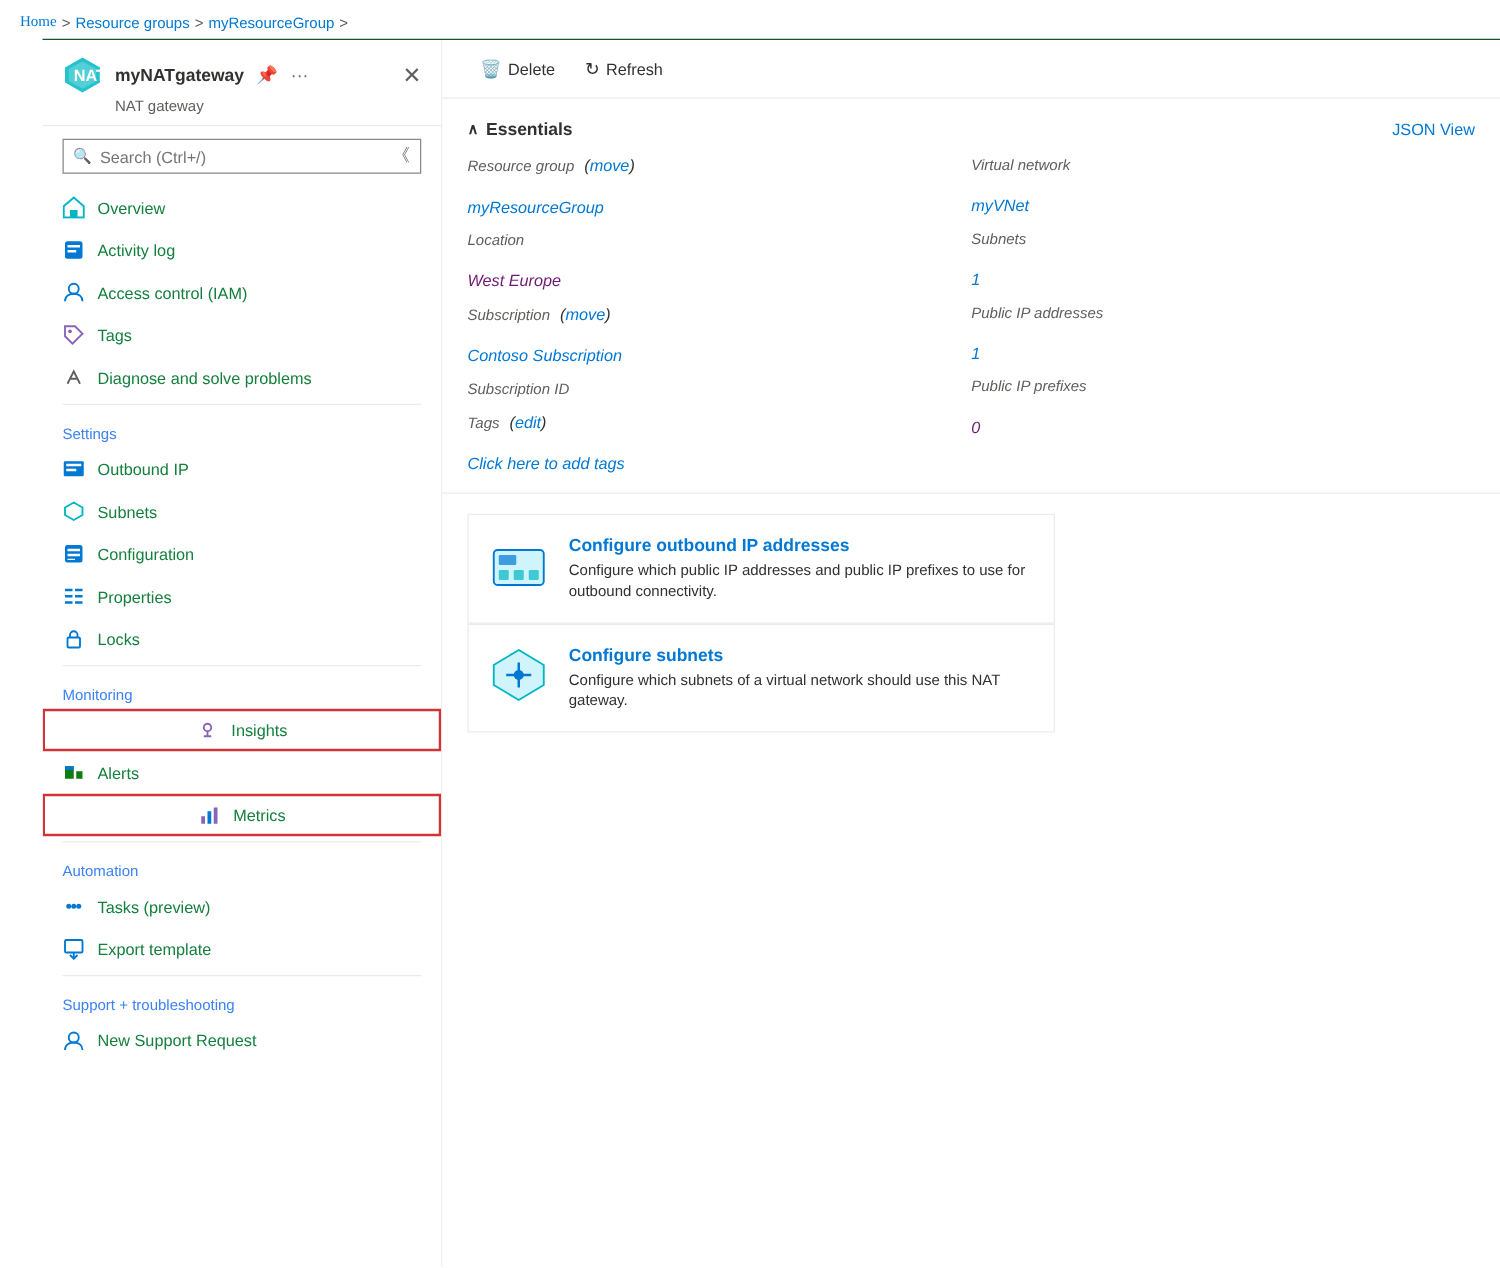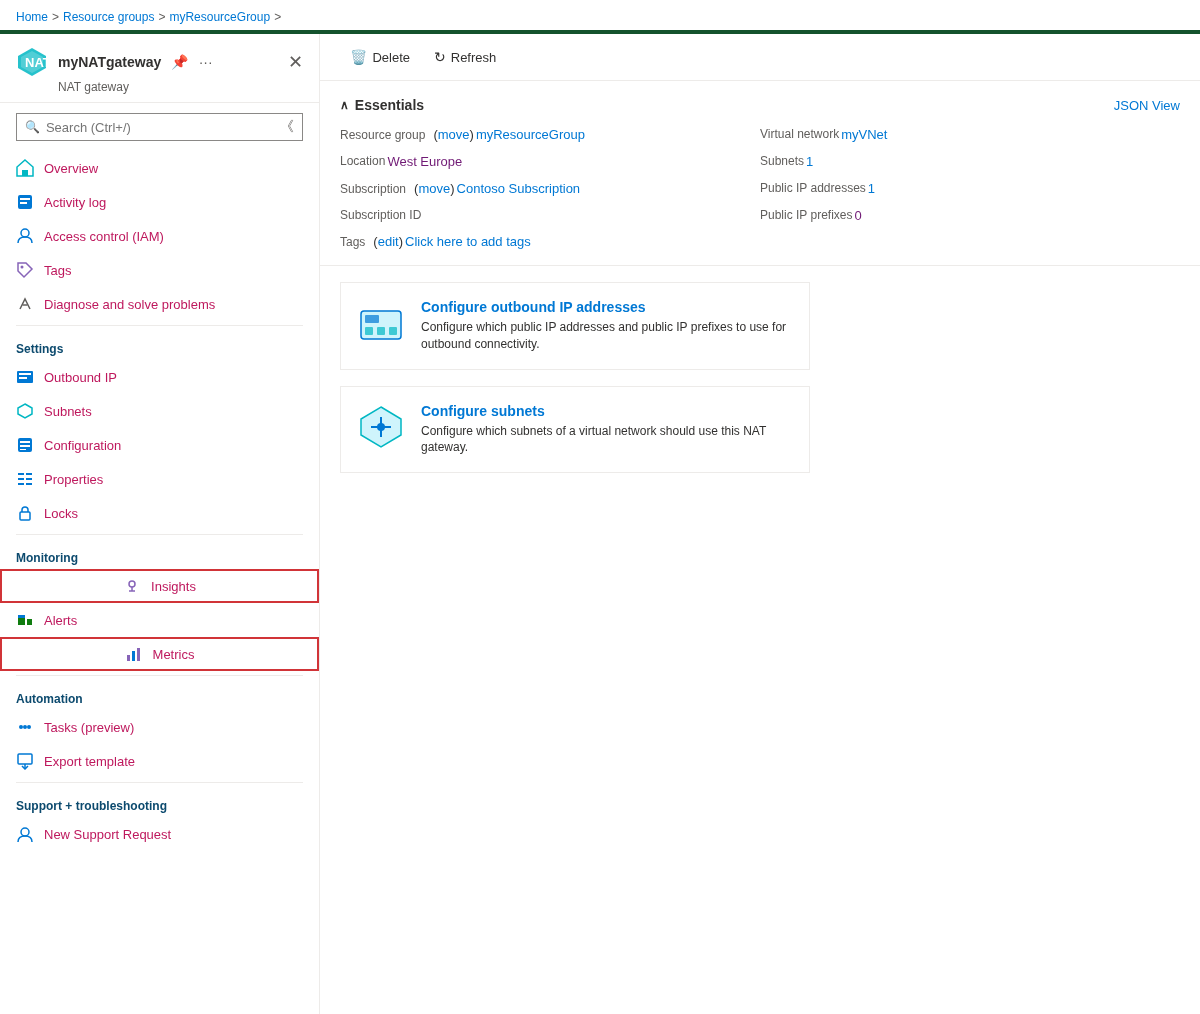--- a/index.html
+++ b/index.html
@@ -3,79 +3,79 @@
   <meta charset="utf-8">
   <style>
     * { box-sizing: border-box; margin: 0; padding: 0; }
     body { font-family: 'Segoe UI', Arial, sans-serif; font-size: 13px; color: #323130; background: #fff; display: flex; flex-direction: column; height: 1014px; overflow: hidden; }
 
     
     .breadcrumb { display: flex; align-items: center; gap: 4px; padding: 10px 16px 6px; font-size: 12px; color: #0078d4; }
     .breadcrumb span { color: #605e5c; }
 
     
-    .main-container { display: flex; flex: 1; overflow: hidden; border-top: 4px solid #14532d; }
+    .main-container { display: flex; flex: 1; overflow: hidden; border-top: 1px solid #14532d; margin-left: 34px; }
 
     
     .sidebar { width: 320px; min-width: 320px; border-right: 1px solid #edebe9; display: flex; flex-direction: column; overflow-y: auto; background: #fff; }
 
     .sidebar-header { padding: 12px 16px 8px; border-bottom: 1px solid #edebe9; }
     .resource-title { display: flex; align-items: center; gap: 10px; margin-bottom: 2px; }
     .resource-icon { width: 32px; height: 32px; }
     .resource-name { font-size: 14px; font-weight: 600; color: #323130; }
     .resource-subtitle { font-size: 12px; color: #605e5c; margin-left: 42px; }
     .pin-icon, .more-icon { color: #605e5c; font-size: 14px; cursor: pointer; }
 
     .search-box { display: flex; align-items: center; margin: 10px 16px; border: 1px solid #8a8886; padding: 4px 8px; gap: 6px; background: #fff; }
     .search-box input { border: none; outline: none; font-size: 13px; color: #323130; width: 180px; background: transparent; }
     .search-icon-small { color: #605e5c; font-size: 12px; }
     .collapse-btn { margin-left: auto; color: #605e5c; cursor: pointer; font-size: 14px; }
 
     .sidebar-nav { flex: 1; }
-    .nav-item { display: flex; align-items: center; gap: 10px; padding: 8px 16px; cursor: pointer; color: #be185d; font-size: 13px; position: relative; }
+    .nav-item { display: flex; align-items: center; gap: 10px; padding: 8px 16px; cursor: pointer; color: #15803d; font-size: 13px; position: relative; }
     .nav-icon { width: 18px; height: 18px; display: flex; align-items: center; justify-content: center; flex-shrink: 0; }
-    .nav-section-label { padding: 12px 16px 4px; font-size: 12px; font-weight: 700; color: #0c4a6e; }
+    .nav-section-label { padding: 12px 16px 4px; font-size: 12px; font-weight: 400; color: #3b82f6; }
     .nav-divider { height: 1px; background: #edebe9; margin: 4px 16px; }
 
     .highlighted { outline: 2px solid #d13438; outline-offset: -2px; justify-content: center; }
 
     
     .content-area { flex: 1; overflow-y: auto; background: #fff; }
 
     .toolbar { display: flex; align-items: center; gap: 4px; padding: 10px 20px; border-bottom: 1px solid #edebe9; }
     .toolbar-btn { display: flex; align-items: center; gap: 5px; padding: 5px 10px; cursor: pointer; color: #323130; font-size: 13px; border: none; background: transparent; }
     .toolbar-btn .btn-icon { font-size: 14px; }
 
     .essentials-section { padding: 16px 20px; border-bottom: 1px solid #edebe9; }
     .essentials-header { display: flex; align-items: center; justify-content: space-between; margin-bottom: 14px; }
     .essentials-title { display: flex; align-items: center; gap: 6px; font-size: 14px; font-weight: 600; }
     .chevron-icon { font-size: 12px; color: #323130; }
     .json-view-link { color: #0078d4; font-size: 13px; cursor: pointer; }
 
     .essentials-grid { display: grid; grid-template-columns: 1fr 1fr; gap: 0; }
     .essentials-col { display: flex; flex-direction: column; gap: 12px; }
-    .field-group { display: flex; flex-direction: row; gap: 2px; }
+    .field-group { display: flex; flex-direction: column; gap: 18px; font-style: italic; }
     .field-label { font-size: 12px; color: #605e5c; }
     .field-value { font-size: 13px; color: #701a75; }
     .field-link { color: #0078d4; text-decoration: none; cursor: pointer; }
     .field-inline { display: flex; align-items: center; gap: 4px; }
 
     
-    .cards-section { padding: 16px 20px; display: flex; flex-direction: column; gap: 16px; }
+    .cards-section { padding: 16px 20px; display: flex; flex-direction: column; }
     .card { border: 1px solid #edebe9; display: flex; align-items: flex-start; gap: 16px; padding: 16px; max-width: 470px; }
     .card-icon { width: 48px; height: 48px; flex-shrink: 0; display: flex; align-items: center; justify-content: center; }
     .card-content { display: flex; flex-direction: column; gap: 4px; }
     .card-title { font-size: 14px; font-weight: 600; color: #0078d4; cursor: pointer; }
     .card-desc { font-size: 12px; color: #323130; line-height: 1.4; }
   </style>
 </head>
 <body>
 
 <div class="breadcrumb">
-  <a style="color:#0078d4;text-decoration:none;">Home</a>
+  <a style="color:#0078d4;text-decoration:none;font-family:Liberation Serif, serif;">Home</a>
   <span>&gt;</span>
   <a style="color:#0078d4;text-decoration:none;">Resource groups</a>
   <span>&gt;</span>
   <a style="color:#0078d4;text-decoration:none;">myResourceGroup</a>
   <span>&gt;</span>
 </div>
 
 <div class="main-container">
 
   <div class="sidebar">

